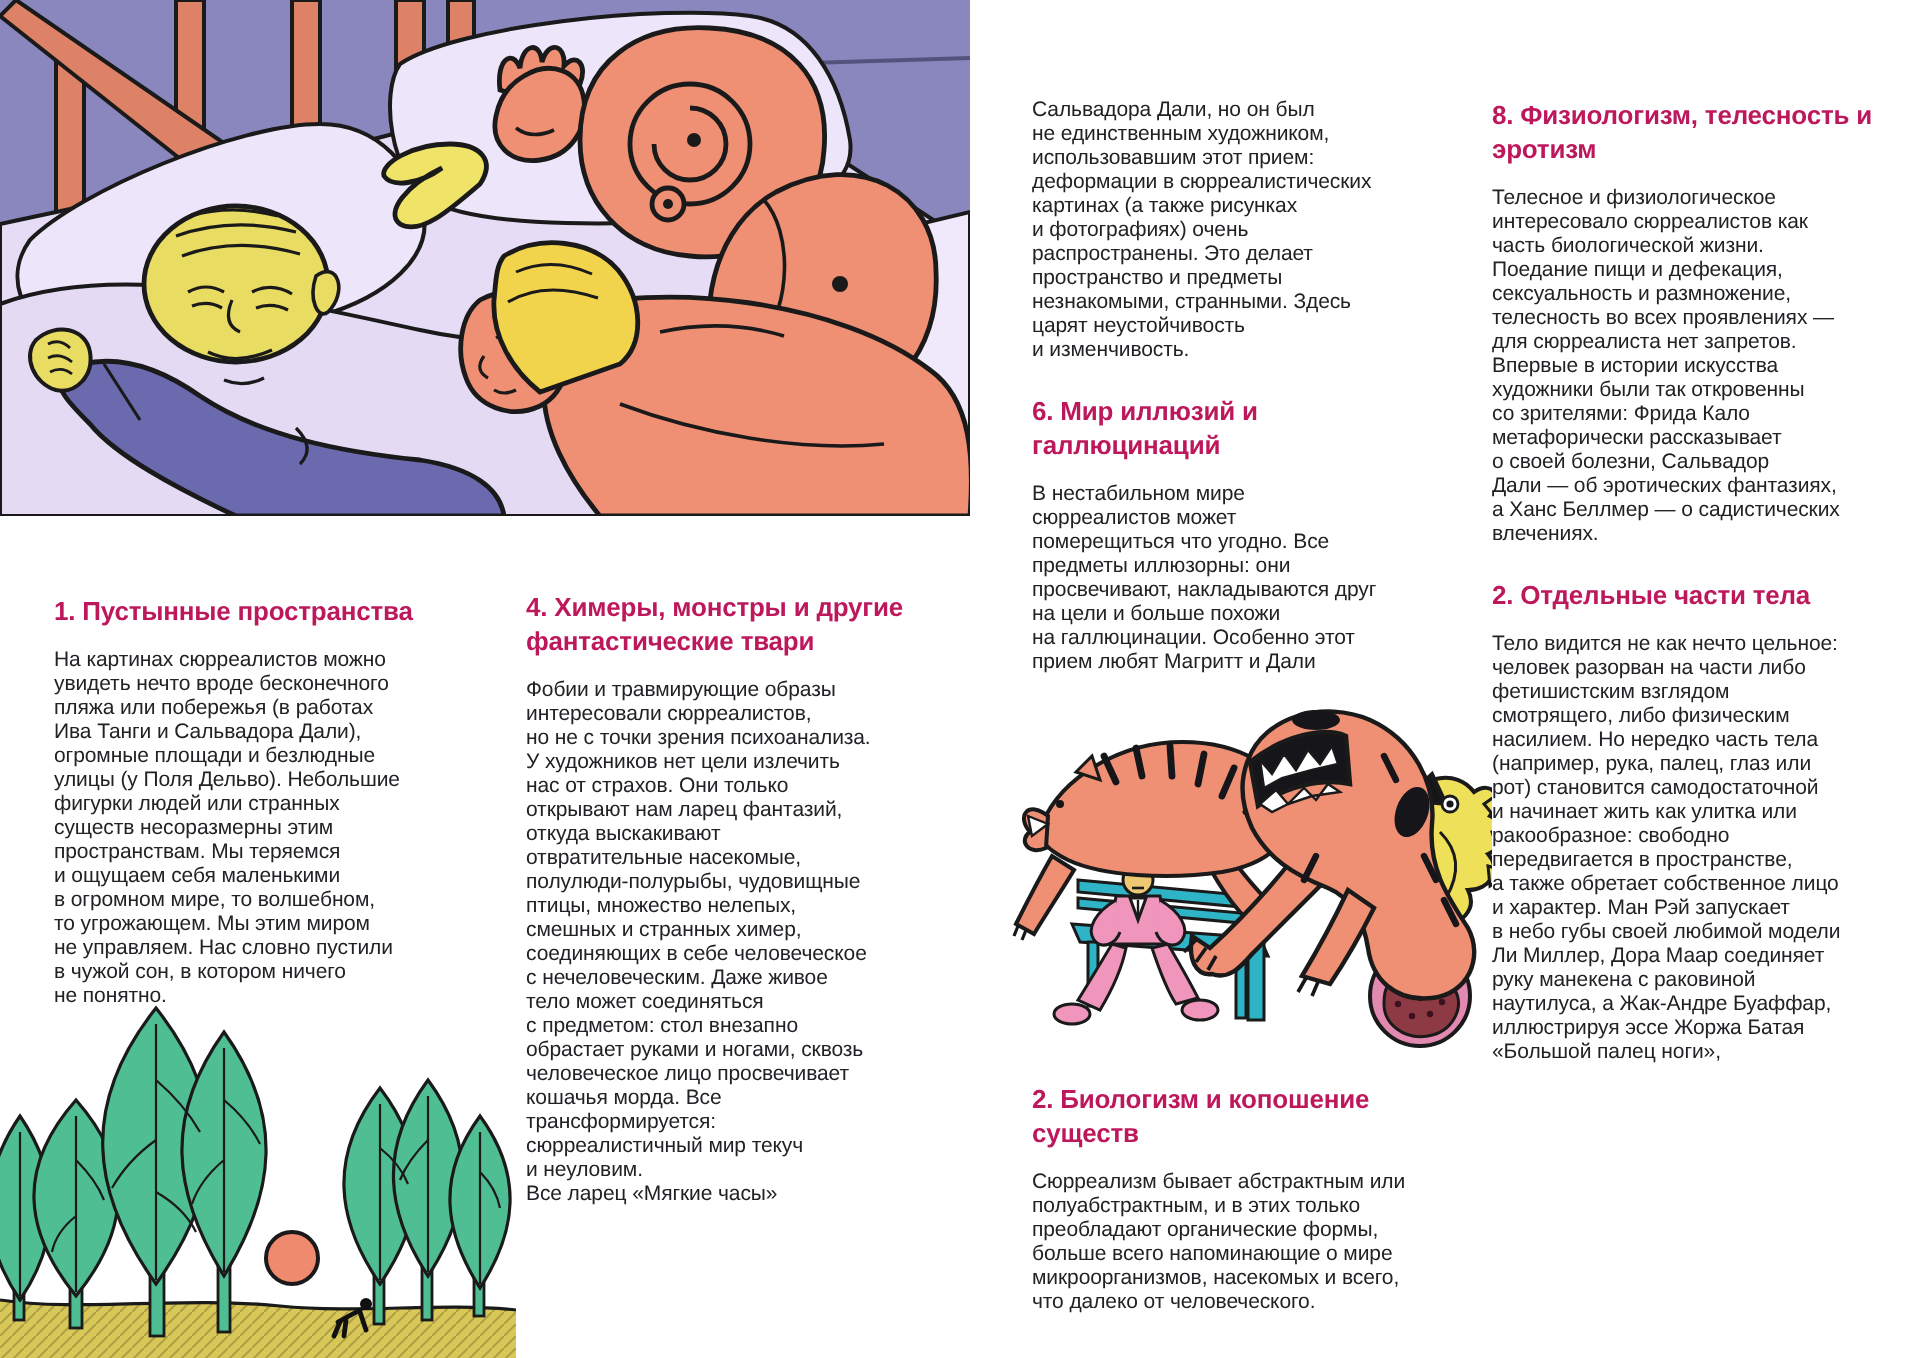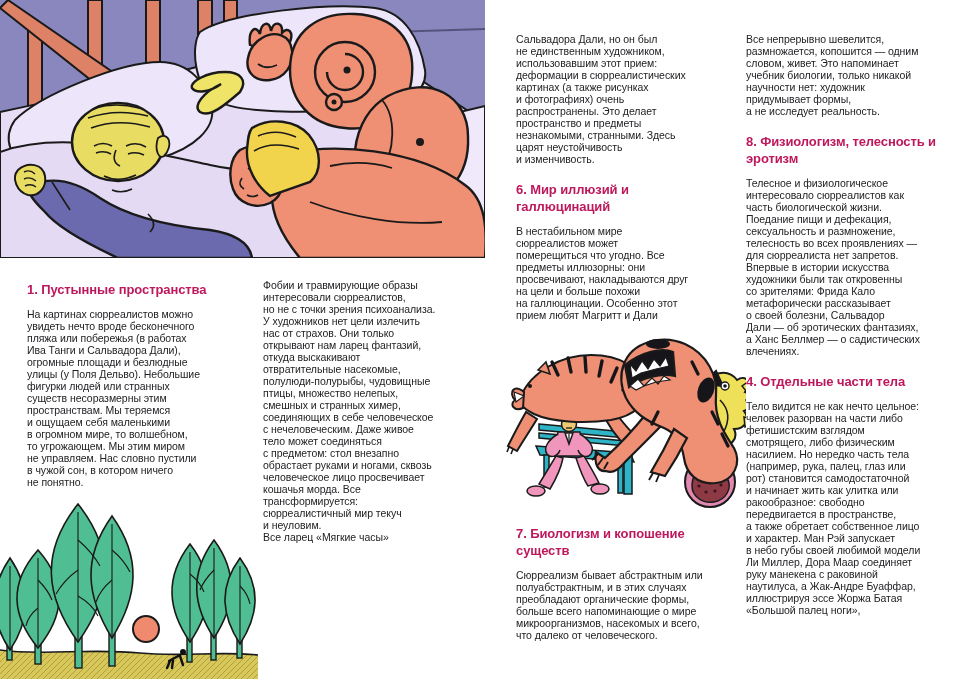--- a/index.html
+++ b/index.html
@@ -3,21 +3,21 @@
 <meta charset="utf-8">
 <style>
   html,body{margin:0;padding:0;background:#fff;}
   .page{position:relative;width:960px;height:679px;background:#ffffff;overflow:hidden;
         font-family:"Liberation Sans","DejaVu Sans",sans-serif;color:#1c1c1e;}
   .col{position:absolute;}
   .col h3{font-size:13px;line-height:17px;font-weight:700;color:#be185d;
           margin:16px 0 10px;white-space:pre-line;letter-spacing:-.1px;}
   .col .para{font-size:10.5px;line-height:12px;margin:0;white-space:pre-line;
              color:#222226;letter-spacing:-.05px;}
-  .col > :first-child{margin-top:0;}
+  .col > :first-child{margin-top:16px;}
   figure{margin:0;padding:0;}
   .bed-fig{position:absolute;left:0;top:0;width:485px;height:258px;}
   .trees-fig{position:absolute;left:0;top:500px;width:258px;height:179px;}
   .tigers-fig{display:block;width:240px;height:175px;margin:13px 0 10px -10px;}
   .tail{margin-top:12px;}
   svg{display:block;}
 </style>
 </head>
 <body>
 
@@ -118,20 +118,22 @@
 пространствам. Мы теряемся
 и ощущаем себя маленькими
 в огромном мире, то волшебном,
 то угрожающем. Мы этим миром
 не управляем. Нас словно пустили
 в чужой сон, в котором ничего
 не понятно.</p>
   </div>
 
   <div class="col" style="left:263px;top:279px;width:214px;">
+    <h3>4. Химеры, монстры и другие
+фантастические твари</h3>
     <p class="para">Фобии и травмирующие образы
 интересовали сюрреалистов,
 но не с точки зрения психоанализа.
 У художников нет цели излечить
 нас от страхов. Они только
 открывают нам ларец фантазий,
 откуда выскакивают
 отвратительные насекомые,
 полулюди-полурыбы, чудовищные
 птицы, множество нелепых,
@@ -268,56 +270,49 @@
             <line x1="92" y1="120" x2="86" y2="126"></line>
               <line x1="97" y1="124" x2="92" y2="131"></line>
               <line x1="102" y1="128" x2="98" y2="135"></line>
             <line x1="147" y1="139" x2="143" y2="146"></line>
               <line x1="153" y1="141" x2="150" y2="148"></line>
           </g>
         </g>
       </svg>
     </figure>
 
-    <h3>7. Биологизм и копошение
+    <h3>2. Биологизм и копошение
 существ</h3>
     <p class="para">Сюрреализм бывает абстрактным или
-полуабстрактным, и в этих случаях
+полуабстрактным, и в этих только
 преобладают органические формы,
 больше всего напоминающие о мире
 микроорганизмов, насекомых и всего,
 что далеко от человеческого.</p>
   </div>
 
   <div class="col" style="left:746px;top:33px;width:206px;">
-    <p class="para">Все непрерывно шевелится,
-размножается, копошится — одним
-словом, живет. Это напоминает
-учебник биологии, только никакой
-научности нет: художник
-придумывает формы,
-а не исследует реальность.</p>
     <h3>8. Физиологизм, телесность и
 эротизм</h3>
     <p class="para">Телесное и физиологическое
 интересовало сюрреалистов как
 часть биологической жизни.
 Поедание пищи и дефекация,
 сексуальность и размножение,
 телесность во всех проявлениях —
 для сюрреалиста нет запретов.
 Впервые в истории искусства
 художники были так откровенны
 со зрителями: Фрида Кало
 метафорически рассказывает
 о своей болезни, Сальвадор
 Дали — об эротических фантазиях,
 а Ханс Беллмер — о садистических
 влечениях.</p>
-    <h3>4. Отдельные части тела</h3>
+    <h3>2. Отдельные части тела</h3>
     <p class="para">Тело видится не как нечто цельное:
 человек разорван на части либо
 фетишистским взглядом
 смотрящего, либо физическим
 насилием. Но нередко часть тела
 (например, рука, палец, глаз или
 рот) становится самодостаточной
 и начинает жить как улитка или
 ракообразное: свободно
 передвигается в пространстве,

